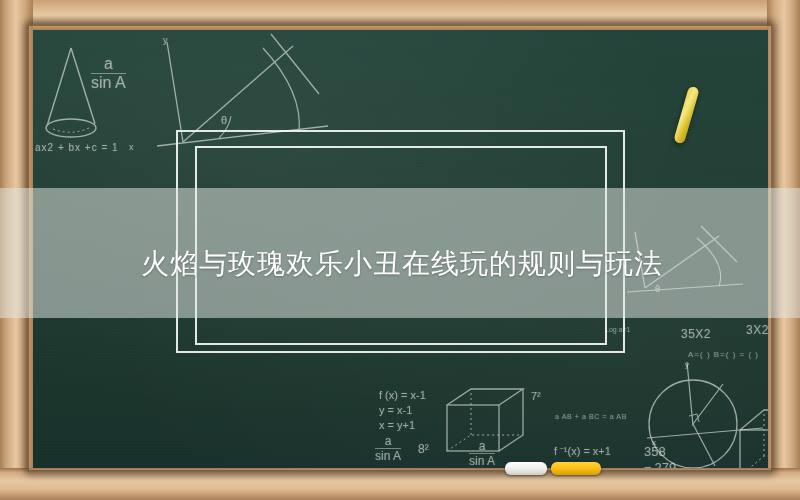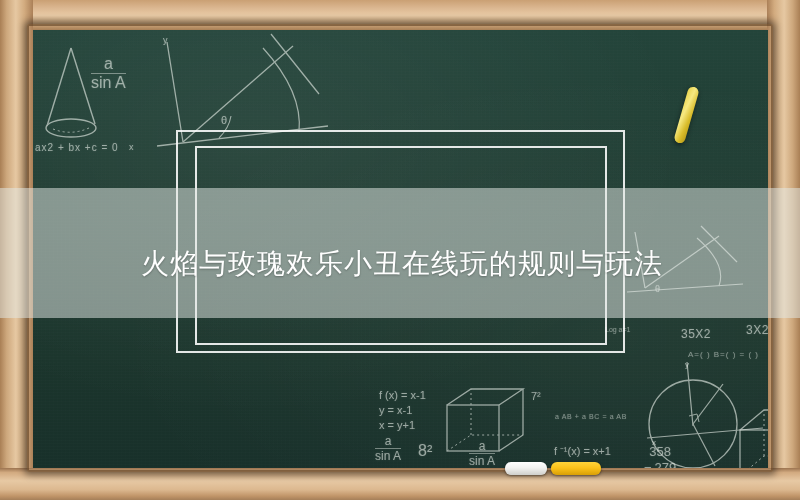--- a/index.html
+++ b/index.html
@@ -139,21 +139,21 @@
         </svg>
       </div>
 
       <div class="chalk" style="left:58px;top:26px;font-size:16px;">
         <span class="frac">
           <span class="num">a</span>
           <span class="den">sin A</span>
         </span>
       </div>
 
-      <div class="chalk" style="left:2px;top:112px;font-size:10px;letter-spacing:1px;">ax2 + bx +c = 0</div>
+      <div class="chalk" style="left:2px;top:112px;font-size:10px;letter-spacing:1px;">ax2 + bx +c = 1</div>
 
       <div class="chalk" style="left:90px;top:4px;">
         <svg width="220" height="130" viewBox="0 0 220 130">
           <path d="M44 8 L60 108" stroke="#e9efe9" stroke-width="1.3" fill="none"></path>
           <path d="M34 112 L205 92" stroke="#e9efe9" stroke-width="1.3" fill="none"></path>
           <path d="M60 108 L170 12" stroke="#e9efe9" stroke-width="1.3" fill="none"></path>
           <path d="M148 0 L196 60" stroke="#e9efe9" stroke-width="1.3" fill="none"></path>
           <path d="M140 14 q40 44 36 84" stroke="#e9efe9" stroke-width="1.2" fill="none"></path>
           <path d="M96 104 q10 -10 12 -22" stroke="#e9efe9" stroke-width="1.1" fill="none"></path>
         </svg>
@@ -179,21 +179,21 @@
         <div>x = y+1</div>
       </div>
 
       <div class="chalk" style="left:342px;top:405px;font-size:12px;">
         <span class="frac">
           <span class="num">a</span>
           <span class="den">sin A</span>
         </span>
       </div>
 
-      <div class="chalk" style="left:385px;top:412px;font-size:16px;">8²</div>
+      <div class="chalk" style="left:385px;top:412px;font-size:12px;">8²</div>
 
       <div class="chalk" style="left:410px;top:355px;">
         <svg width="90" height="80" viewBox="0 0 90 80">
           <rect x="4" y="20" width="52" height="46" stroke="#e9efe9" stroke-width="1.3" fill="none"></rect>
           <path d="M4 20 L28 4 L80 4 L56 20" stroke="#e9efe9" stroke-width="1.3" fill="none"></path>
           <path d="M80 4 L80 50 L56 66" stroke="#e9efe9" stroke-width="1.3" fill="none"></path>
           <path d="M4 66 L28 50 L80 50" stroke="#e9efe9" stroke-width="1" stroke-dasharray="2 3" fill="none"></path>
           <path d="M28 50 L28 4" stroke="#e9efe9" stroke-width="1" stroke-dasharray="2 3" fill="none"></path>
         </svg>
       </div>
@@ -233,21 +233,21 @@
       <div class="chalk" style="left:705px;top:376px;">
         <svg width="90" height="82" viewBox="0 0 90 82">
           <rect x="2" y="24" width="52" height="46" stroke="#e9efe9" stroke-width="1.3" fill="none"></rect>
           <path d="M2 24 L26 4 L78 4 L54 24" stroke="#e9efe9" stroke-width="1.3" fill="none"></path>
           <path d="M78 4 L78 50 L54 70" stroke="#e9efe9" stroke-width="1.3" fill="none"></path>
           <path d="M2 70 L26 50 L78 50" stroke="#e9efe9" stroke-width="1" stroke-dasharray="2 3" fill="none"></path>
           <path d="M26 50 L26 4" stroke="#e9efe9" stroke-width="1" stroke-dasharray="2 3" fill="none"></path>
         </svg>
       </div>
 
-      <div class="chalk" style="left:611px;top:414px;font-size:13px;line-height:1.25;text-align:center;">
+      <div class="chalk" style="left:611px;top:414px;font-size:13px;line-height:1.25;text-align:left;">
         <div>358</div>
         <div style="border-bottom:1.2px solid rgba(233,239,233,.7);padding-bottom:1px;">
           <span style="margin-right:3px;">−</span><span>279</span>
         </div>
 
       </div>
 
     </div>
 
     <div class="rect-outer" style="left:143px;top:100px;width:445px;height:219px;"></div>

